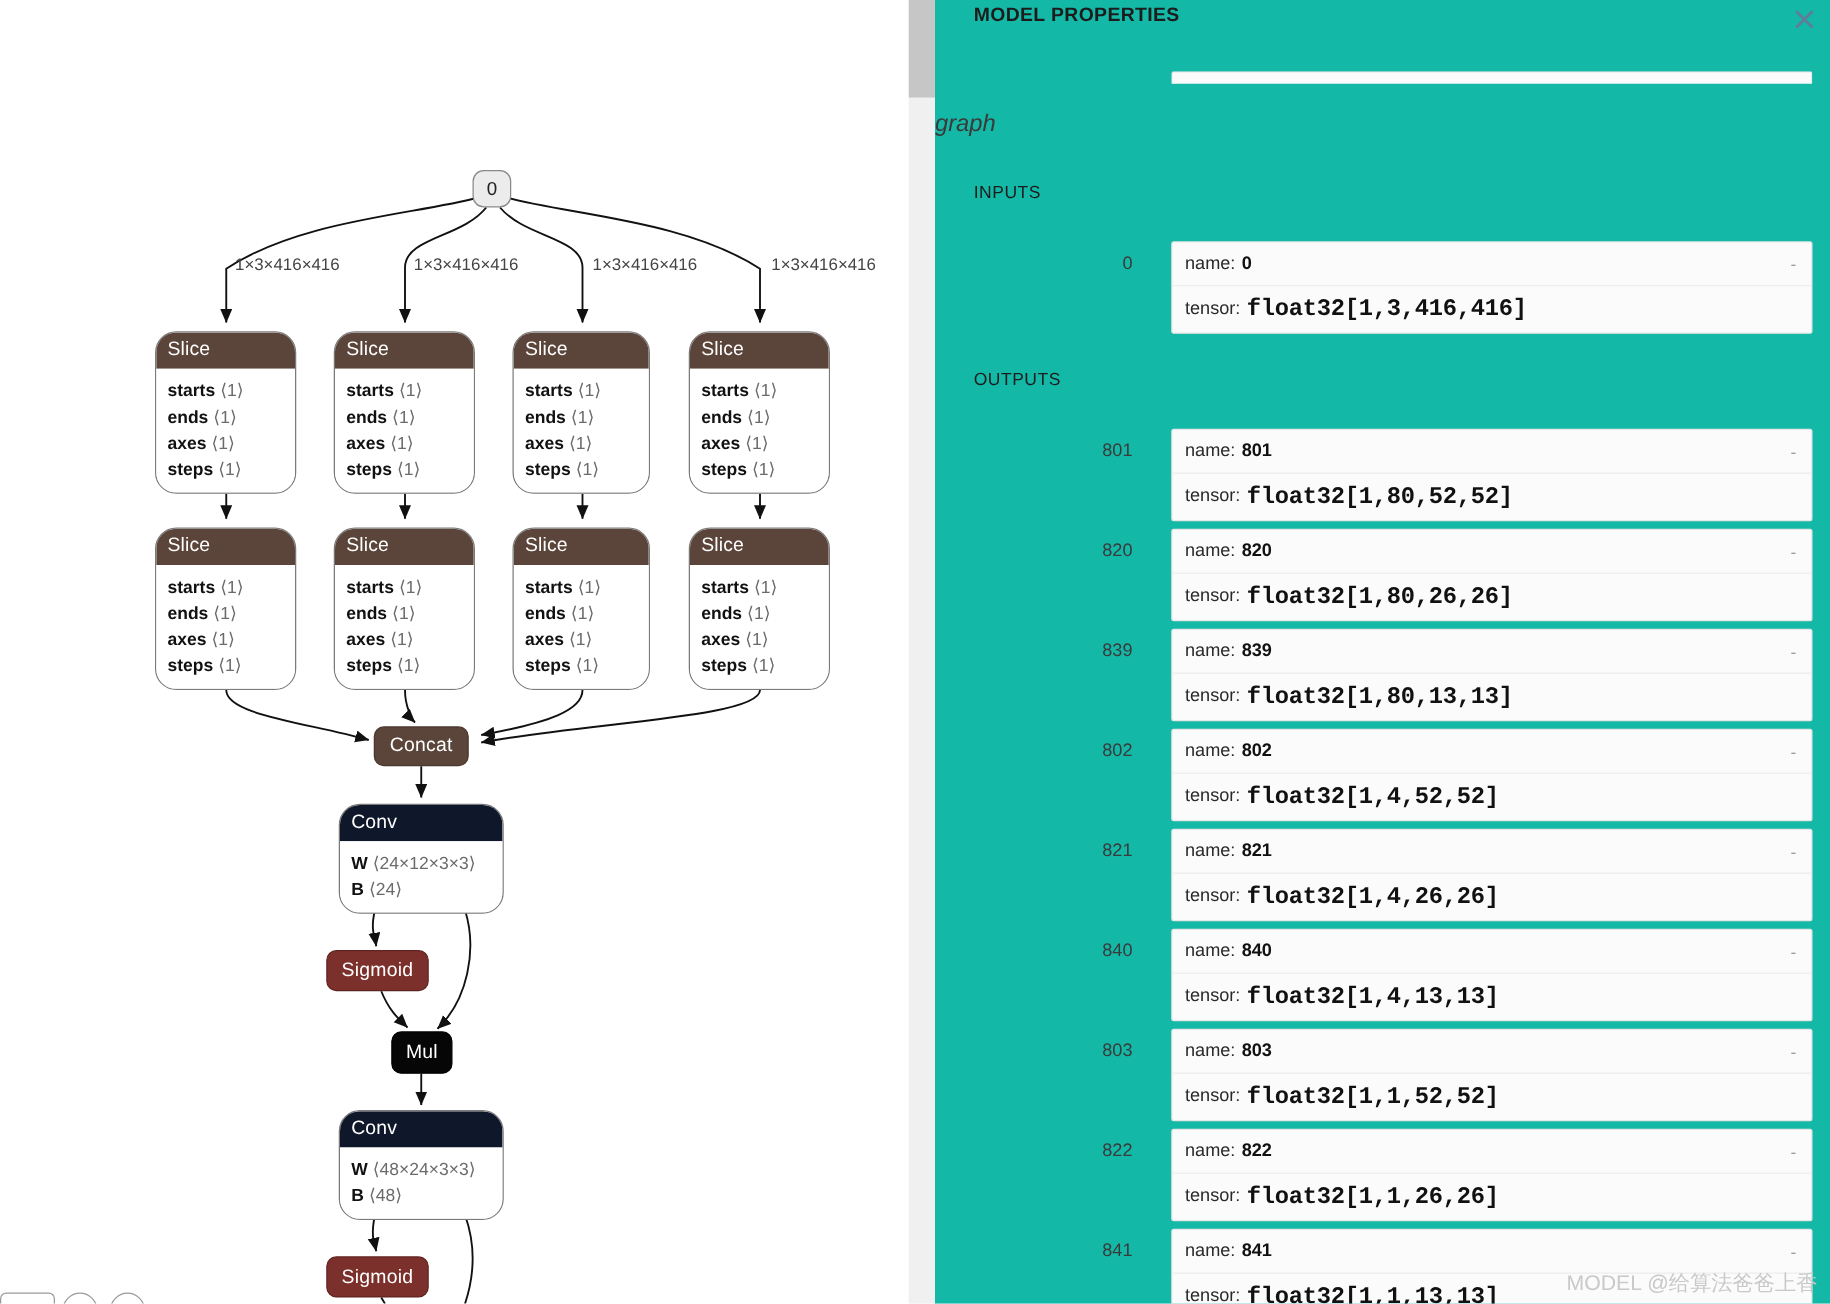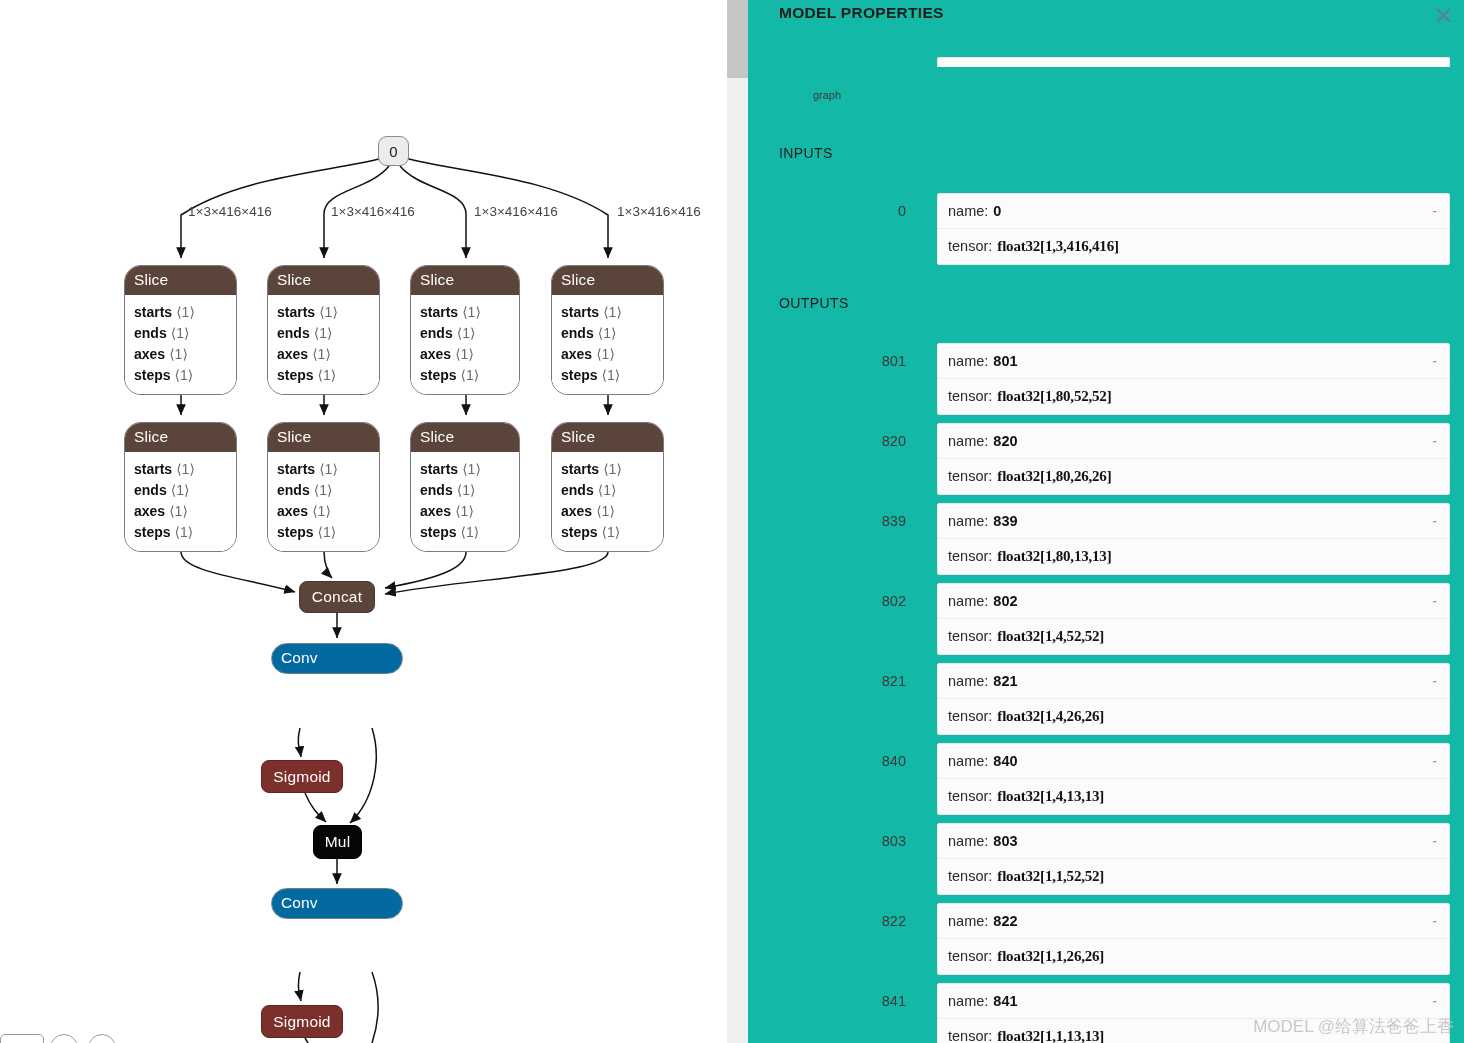--- a/index.html
+++ b/index.html
@@ -43,21 +43,21 @@
   .attr {
     font-size: 14px;
     color: #111111;
     line-height: 21px;
     white-space: nowrap;
   }
   .attr b { font-weight: bold; }
   .attr span.val { color: #6b6b6b; font-weight: normal; margin-left: 4px; }
 
   .brown .node-head { background: #5b4439; }
-  .blue  .node-head { background: #0369a1; }
+  .blue  .node-head { background: #0f172a; }
 
   .pill {
     position: absolute;
     border-radius: 8px;
     border: 1px solid #5a5a5a;
     color: #ffffff;
     display: flex; align-items: center; justify-content: center;
     font-size: 15.5px;
     letter-spacing: .2px;
   }
@@ -121,22 +121,22 @@
   }
   #close-btn {
     position: absolute; right: 6px; top: 0px;
     width: 30px; height: 30px;
     display: flex; align-items: center; justify-content: center;
     cursor: pointer;
   }
   #close-btn svg { display: block; }
   .prop-label {
     position: absolute;
-    width: 158px; text-align: center;
-    font-size: 11px; color: #3a3a3a;
+    width: 158px; text-align: left;
+    font-size: 19px; color: #3a3a3a; font-style: italic;
   }
   .prop-value-box {
     position: absolute;
     left: 189px; right: 14px;
     background: #fbfbfb;
     border: 1px solid #e2e2e2;
     border-radius: 2px;
   }
   .prop-value-text {
     font-size: 14.5px; color: #2a2a2a;
@@ -164,22 +164,22 @@
   .io-line {
     display: flex; align-items: center;
     font-size: 14.5px; color: #2a2a2a;
     padding: 7px 10px 8px 10px;
     min-height: 35px;
   }
   .io-line.top { border-bottom: 1px solid #ededed; align-items: center; }
   .io-key { color: #2a2a2a; }
   .io-val { font-weight: bold; margin-left: 5px; color: #111111; }
   .io-val.mono {
-    font-family: Liberation Serif, serif;
-    font-size: 15px; letter-spacing: -.2px;
+    font-family: Liberation Mono, monospace;
+    font-size: 19px; letter-spacing: -.2px;
   }
   .io-dash {
     margin-left: auto; color: #9b9b9b; font-size: 14px;
     padding-right: 2px;
   }
 
   #watermark {
     position: absolute; right: 10px; bottom: 5px;
     font-size: 17px; color: #c9c9c9;
     white-space: nowrap;
@@ -320,32 +320,40 @@
         <div class="attr"><b>steps</b><span class="val">⟨1⟩</span></div>
       </div>
     </div>
 
     <div class="pill brownfill" style="left:299px; top:581px; width:76px; height:32px;">
       <span>Concat</span>
     </div>
 
     <div class="node blue" style="left:271px; top:643px; width:132px;">
       <div class="node-head">Conv</div>
+      <div class="node-body">
+        <div class="attr"><b>W</b><span class="val">⟨24×12×3×3⟩</span></div>
+        <div class="attr"><b>B</b><span class="val">⟨24⟩</span></div>
+      </div>
     </div>
 
     <div class="pill redfill" style="left:261px; top:760px; width:82px; height:33px;">
       <span>Sigmoid</span>
     </div>
 
     <div class="pill blackfill" style="left:313px; top:825px; width:49px; height:34px;">
       <span>Mul</span>
     </div>
 
     <div class="node blue" style="left:271px; top:888px; width:132px;">
       <div class="node-head">Conv</div>
+      <div class="node-body">
+        <div class="attr"><b>W</b><span class="val">⟨48×24×3×3⟩</span></div>
+        <div class="attr"><b>B</b><span class="val">⟨48⟩</span></div>
+      </div>
     </div>
 
     <div class="pill redfill" style="left:261px; top:1005px; width:82px; height:33px;">
       <span>Sigmoid</span>
     </div>
 
     <div class="toolbtn sq" style="left:0px; top:1034px;"></div>
     <div class="toolbtn" style="left:50px; top:1034px;"></div>
     <div class="toolbtn" style="left:88px; top:1034px;"></div>
   </div>

